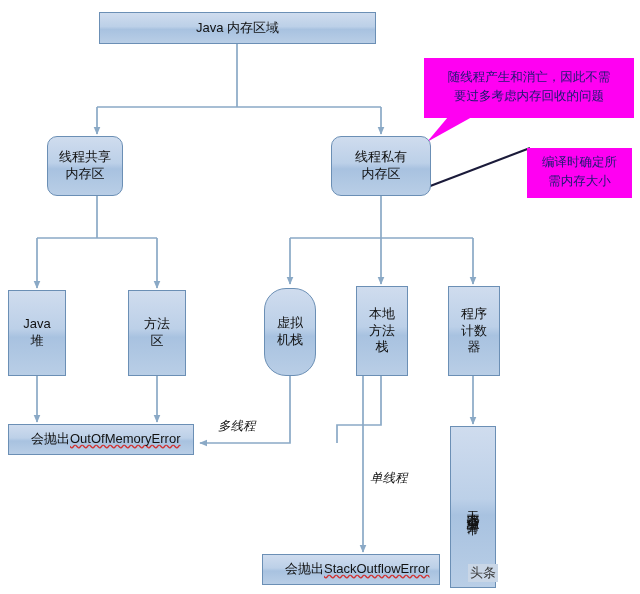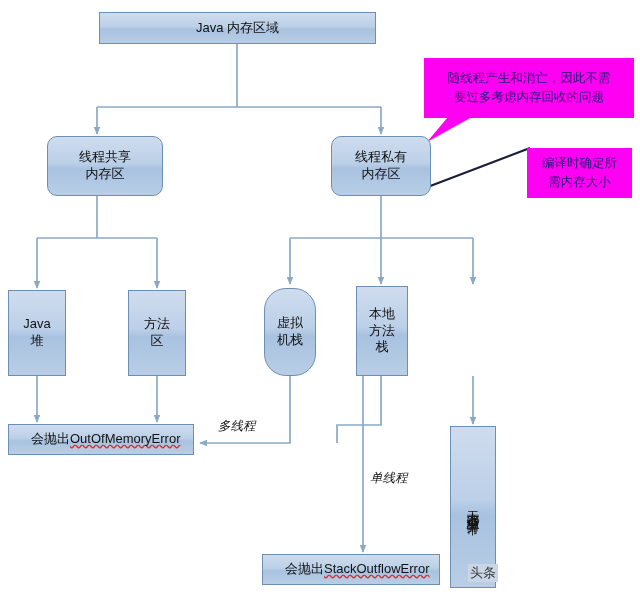--- a/index.html
+++ b/index.html
@@ -45,20 +45,21 @@
     box-sizing:border-box;
     background:#ff00f2;
     border:1px solid #ff00f2;
     color:#1a1a6e;
     font-size:12.5px;
     line-height:1.5;
     text-align:center;
     display:flex;align-items:center;justify-content:center;
     padding:2px 4px;
     z-index:5;
+    font-family:Liberation Mono, monospace;
   }
   .elabel{
     position:absolute;
     font-size:12.5px;color:#111;
     z-index:4;white-space:nowrap;font-style:italic;
   }
   .watermark{
     position:absolute;
     font-size:13px;
     color:#6f6f6f;
@@ -114,39 +115,42 @@
       <path d="M473,376 L473,424" marker-end="url(#ah)"></path>
     </g>
 
     <path d="M425,188 L530,148" stroke="#1b1b3a" stroke-width="2" fill="none"></path>
 
     <path d="M448,117 L472,117 L427,142 z" fill="#ff00f2"></path>
   </svg>
 
   <div class="node title" style="left:99px;top:12px;width:277px;height:32px;">Java 内存区域</div>
 
-  <div class="node round" style="left:47px;top:136px;width:116px;height:60px;white-space:pre-line;">线程共享
+  <div class="node round" style="left:47px;top:136px;width:76px;height:60px;white-space:pre-line;">线程共享
 内存区</div>
 
   <div class="node round" style="left:331px;top:136px;width:100px;height:60px;white-space:pre-line;">线程私有
 内存区</div>
 
   <div class="node" style="left:8px;top:290px;width:58px;height:86px;white-space:pre-line;">Java
 堆</div>
 
   <div class="node" style="left:128px;top:290px;width:58px;height:86px;white-space:pre-line;">方法
 区</div>
 
   <div class="node" style="left:264px;top:288px;width:52px;height:88px;white-space:pre-line;border-radius:22px;">虚拟
 机栈</div>
 
   <div class="node" style="left:356px;top:286px;width:52px;height:90px;white-space:pre-line;">本地
 方法
 栈</div>
 
+  <div class="node" style="left:448px;top:286px;width:52px;height:90px;white-space:pre-line;">程序
+计数
+器</div>
 
   <div class="node err" style="left:8px;top:424px;width:186px;height:31px;">
     <span>会抛出 </span>
       <span class="sq">OutOfMemoryError</span>
   </div>
 
   <div class="node err" style="left:262px;top:554px;width:178px;height:31px;">
     <span>会抛出 </span>
       <span class="sq">StackOutflowError</span>
   </div>

